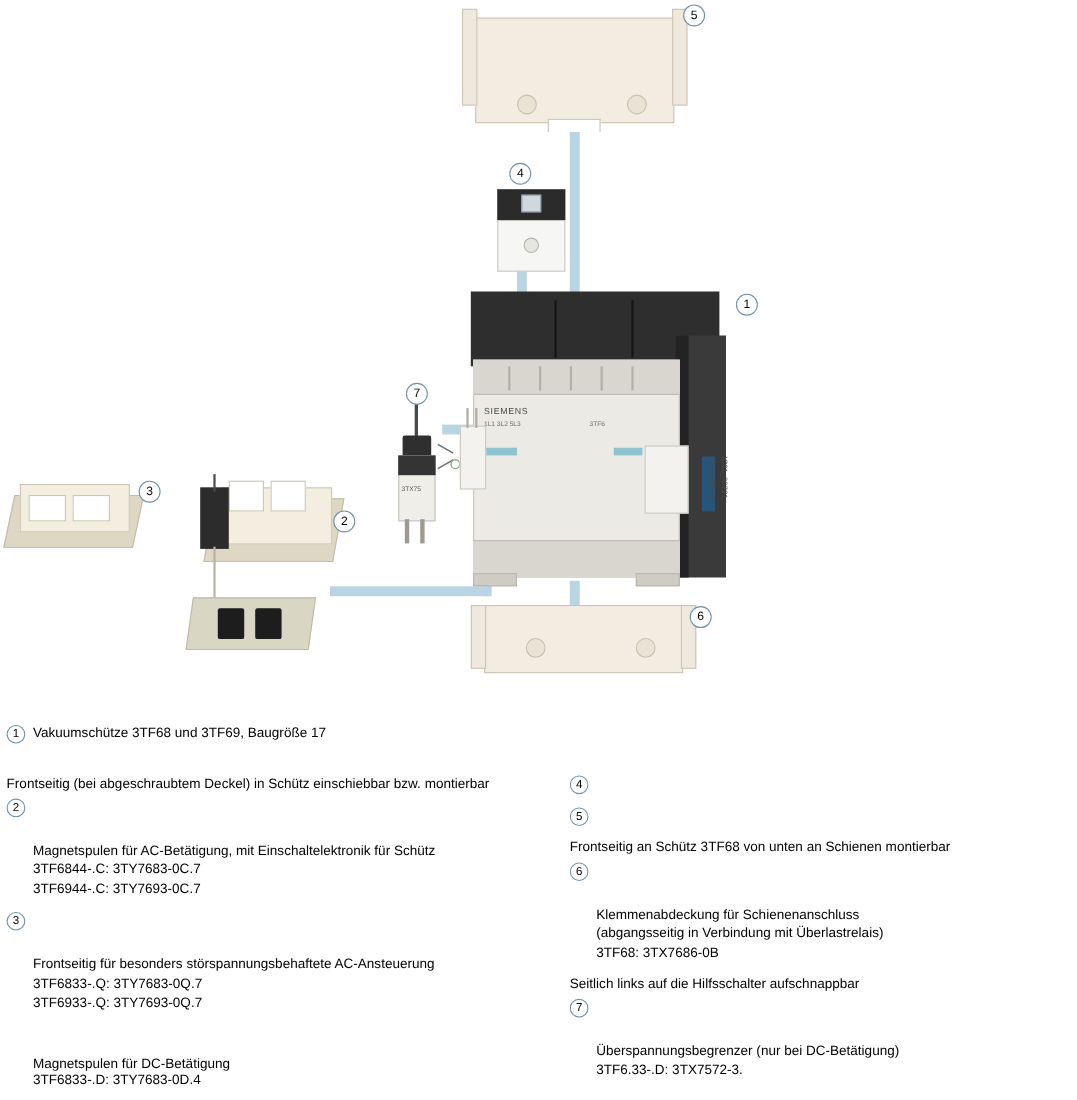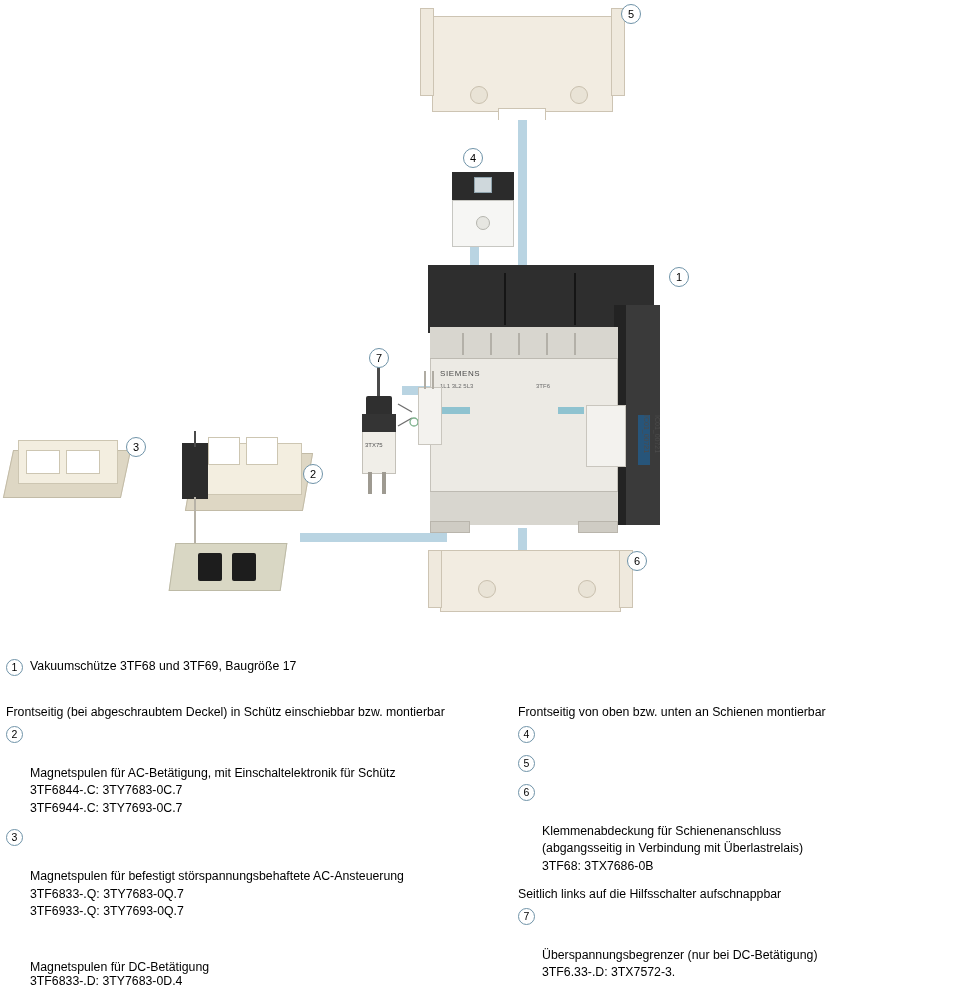--- a/index.html
+++ b/index.html
@@ -497,40 +497,40 @@
 
     <div class="entry row">
       <span class="num">2</span>
       <span class="txt nowrap">Magnetspulen für AC-Betätigung, mit Einschaltelektronik für Schütz
 3TF6844-.C: 3TY7683-0C.7
 3TF6944-.C: 3TY7693-0C.7</span>
     </div>
 
     <div class="entry row">
       <span class="num">3</span>
-      <span class="txt nowrap">Magnetspulen für befestigt störspannungsbehaftete AC-Ansteuerung
+      <span class="txt nowrap">Frontseitig für besonders störspannungsbehaftete AC-Ansteuerung
 3TF6833-.Q: 3TY7683-0Q.7
 3TF6933-.Q: 3TY7693-0Q.7</span>
     </div>
 
     <div class="indent nowrap">Magnetspulen für DC-Betätigung
 3TF6833-.D: 3TY7683-0D.4</div>
   </div>
 
   <div class="colR">
-    <div class="hdr">Frontseitig von oben bzw. unten an Schienen montierbar</div>
 
     <div class="entry row">
       <span class="num">4</span>
     </div>
 
     <div class="entry row">
       <span class="num">5</span>
     </div>
 
+    <div class="hdr">Frontseitig an Schütz 3TF68 von unten an Schienen montierbar</div>
 
     <div class="entry row">
       <span class="num">6</span>
       <span class="txt nowrap">Klemmenabdeckung für Schienenanschluss
 (abgangsseitig in Verbindung mit Überlastrelais)
 3TF68: 3TX7686-0B</span>
     </div>
 
     <div class="hdr">Seitlich links auf die Hilfsschalter aufschnappbar</div>
 

